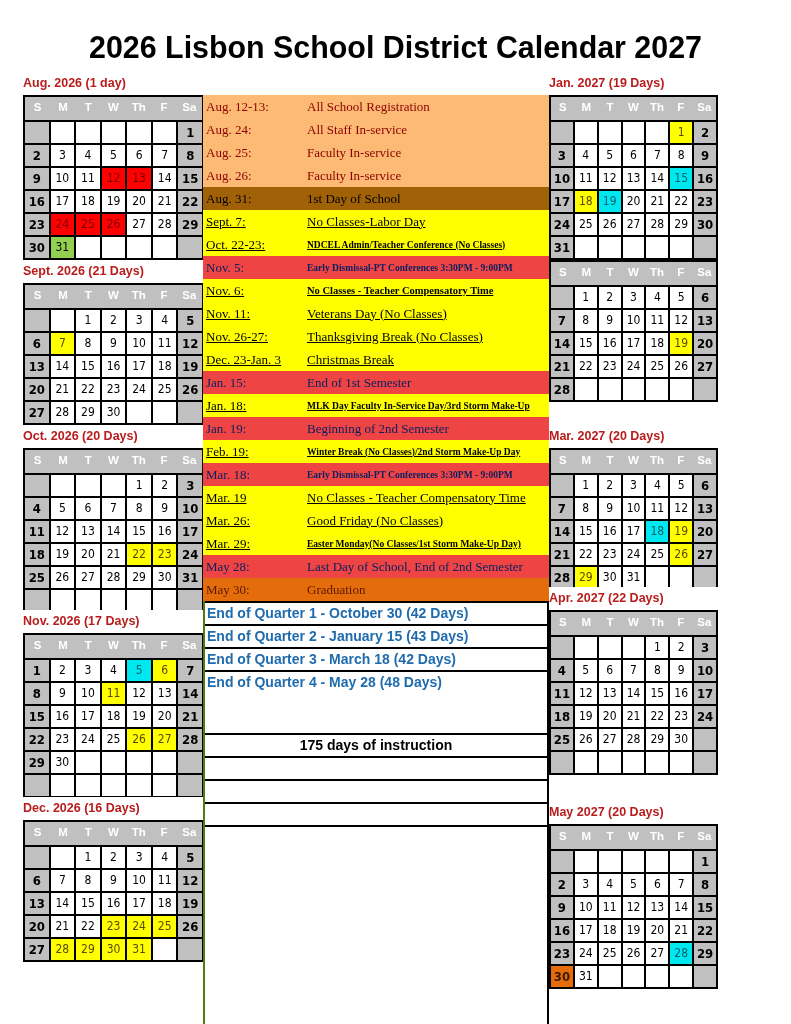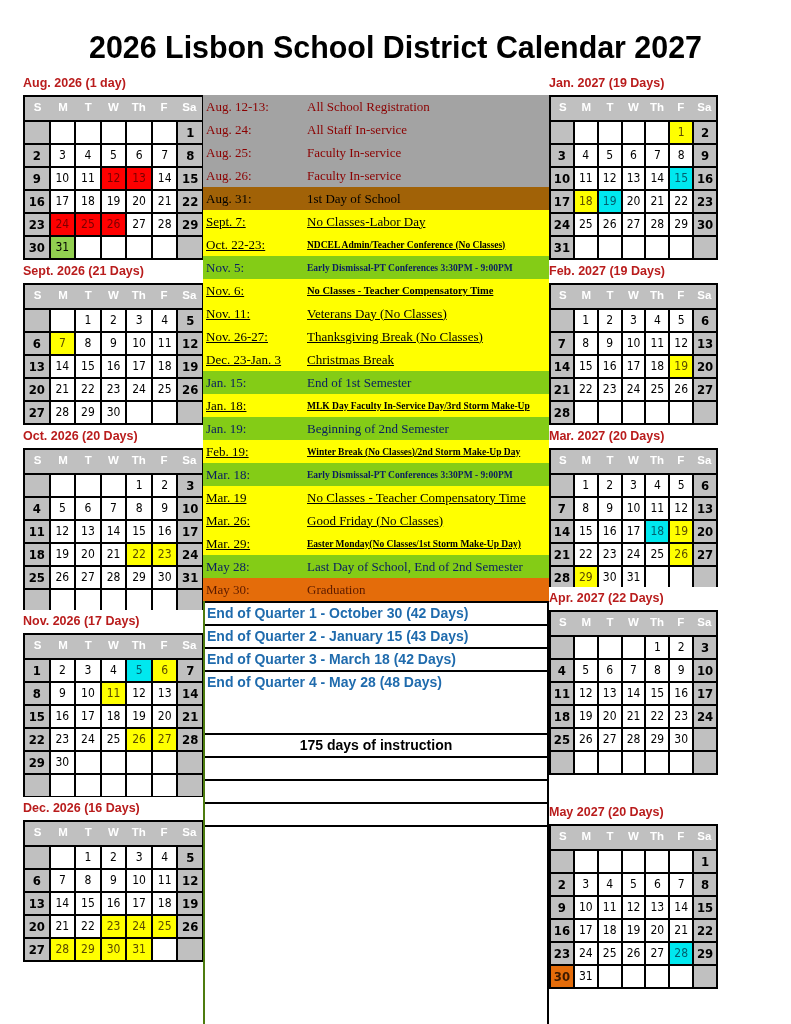--- a/index.html
+++ b/index.html
@@ -18,24 +18,24 @@
   .cell.red { background: #ff0000; color: #7a0000; }
   .cell.green { background: #92d050; }
   .cell.yellow { background: #ffff00; color: #5a4a00; }
   .cell.cyan { background: #00e8ef; color: #006070; }
   .cell.orange { background: #e46c0a; color: #3a1a00; }
 
   .middle { position: absolute; left: 203px; top: 95px; width: 346px; }
   .ev { height: 23px; display: flex; align-items: center; font-family: "Liberation Serif", serif; box-sizing: border-box; }
   .ev .d { width: 101px; padding-left: 3px; font-size: 13px; white-space: nowrap; }
   .ev .t { flex: 1; white-space: nowrap; overflow: hidden; }
-  .ev.red { background: #a3a3a3; color: #8b0000; }
+  .ev.red { background: #fdba74; color: #8b0000; }
   .ev.green { background: #a16207; color: #000; justify-content: space-between; }
   .ev.yellow { background: #ffff00; color: #000; text-decoration: underline; }
-  .ev.cyan { background: #84cc16; color: #0b2060; }
+  .ev.cyan { background: #ef4444; color: #0b2060; }
   .ev.orange { background: #e46c0a; color: #5a1a00; }
   .ev .t.s13 { font-size: 13px; }
   .ev .t.s11 { font-size: 10.5px; font-weight: bold; }
   .ev .t.s10 { font-size: 9.5px; font-weight: bold; }
   .qbox { border-left: 2px solid #4d7c0f; border-right: 2px solid #000; }
   .q { height: 23px; line-height: 21px; box-sizing: border-box; border-top: 2px solid #000; color: #1f6bad; font-weight: bold; font-size: 14px; padding-left: 2px; background: #fff; }
   .instr { height: 23px; line-height: 21px; box-sizing: border-box; border-top: 2px solid #000; text-align: center; font-weight: bold; font-size: 14px; color: #000; background: #fff; margin-top: 40px; }
   .blank { height: 23px; box-sizing: border-box; border-top: 2px solid #000; background: #fff; }
   .tail { height: 214px; border-top: 2px solid #000; border-bottom: 2px solid #000; box-sizing: border-box; background: #fff; }
 </style>
@@ -431,21 +431,20 @@
           <div class="cell"></div>
           <div class="cell"></div>
           <div class="cell"></div>
           <div class="cell"></div>
           <div class="cell"></div>
           <div class="cell we"></div>
         </div>
       </div>
     </div>
     <div class="month" style="left: 549px; top: 260px; width: 169px;">
-      <div class="month-title">Feb. 2027 (19 Days)</div>
       <div class="month-grid">
         <div class="wk-row hdr-row">
           <div class="hdr-cell">S</div>
           <div class="hdr-cell">M</div>
           <div class="hdr-cell">T</div>
           <div class="hdr-cell">W</div>
           <div class="hdr-cell">Th</div>
           <div class="hdr-cell">F</div>
           <div class="hdr-cell">Sa</div>
         </div>

